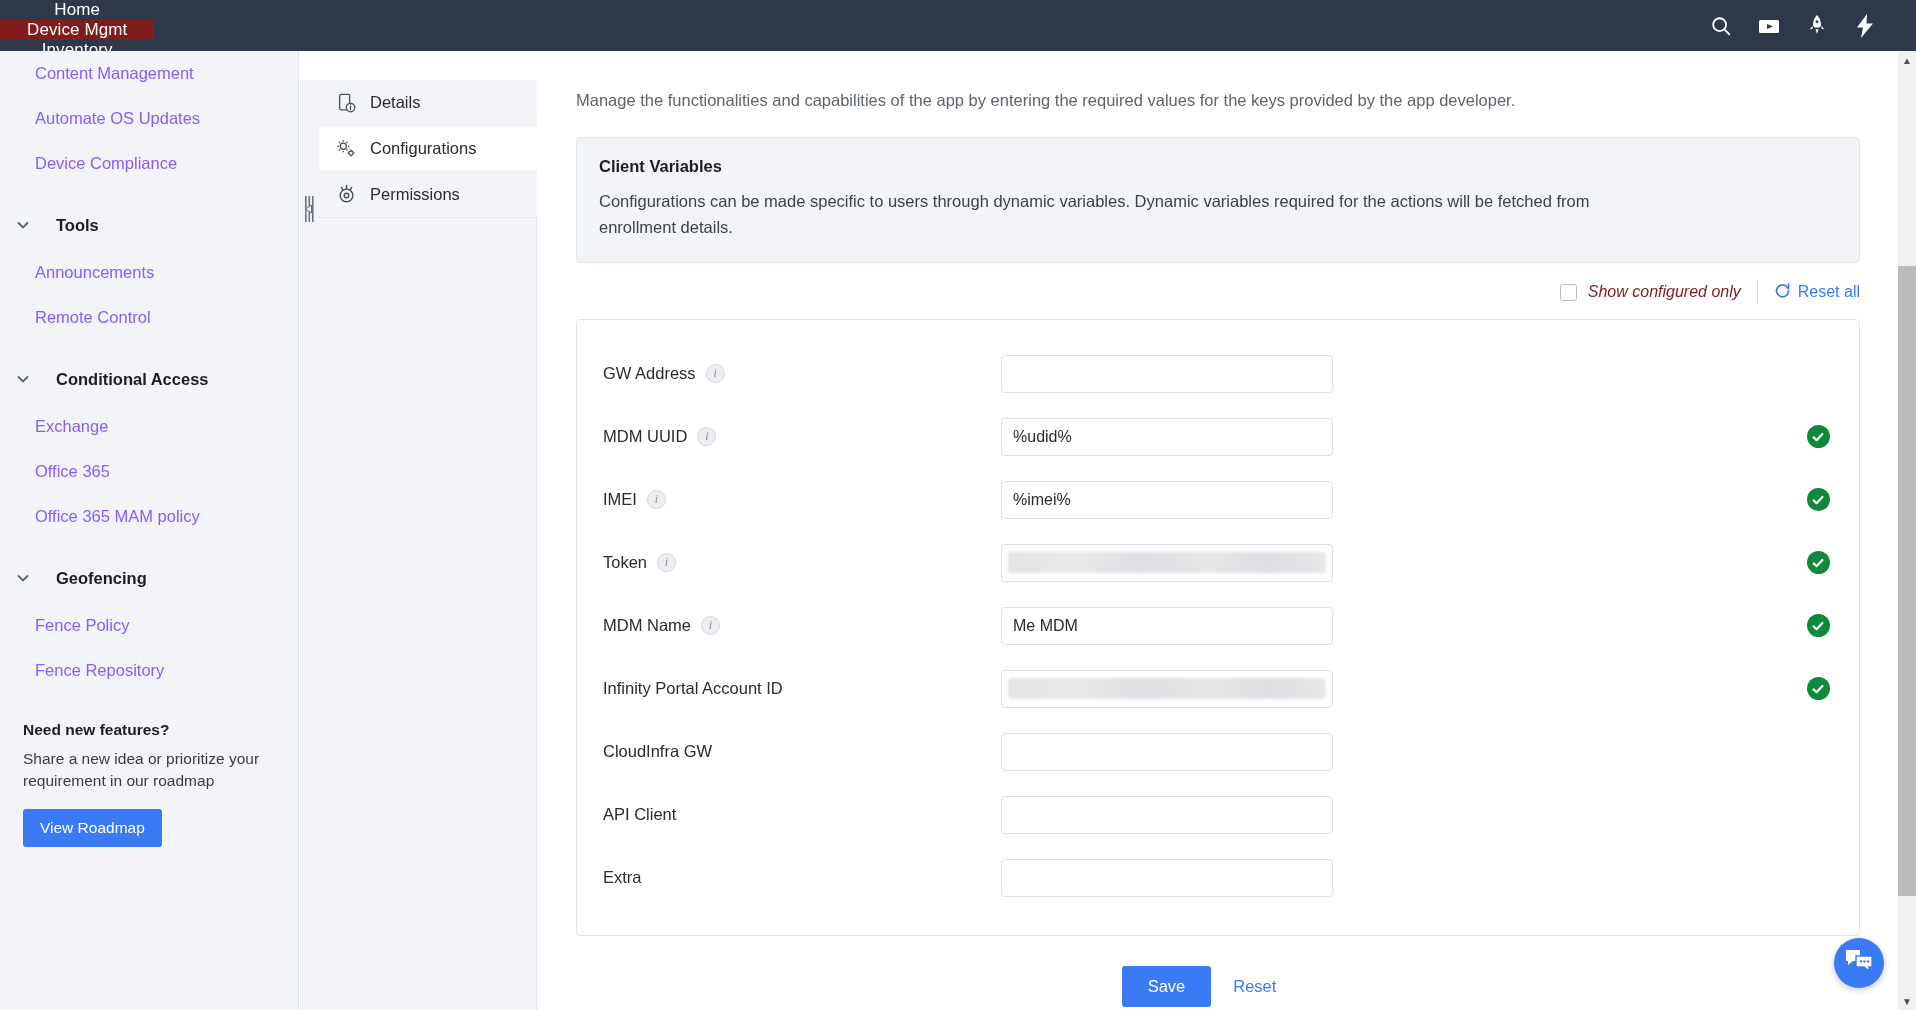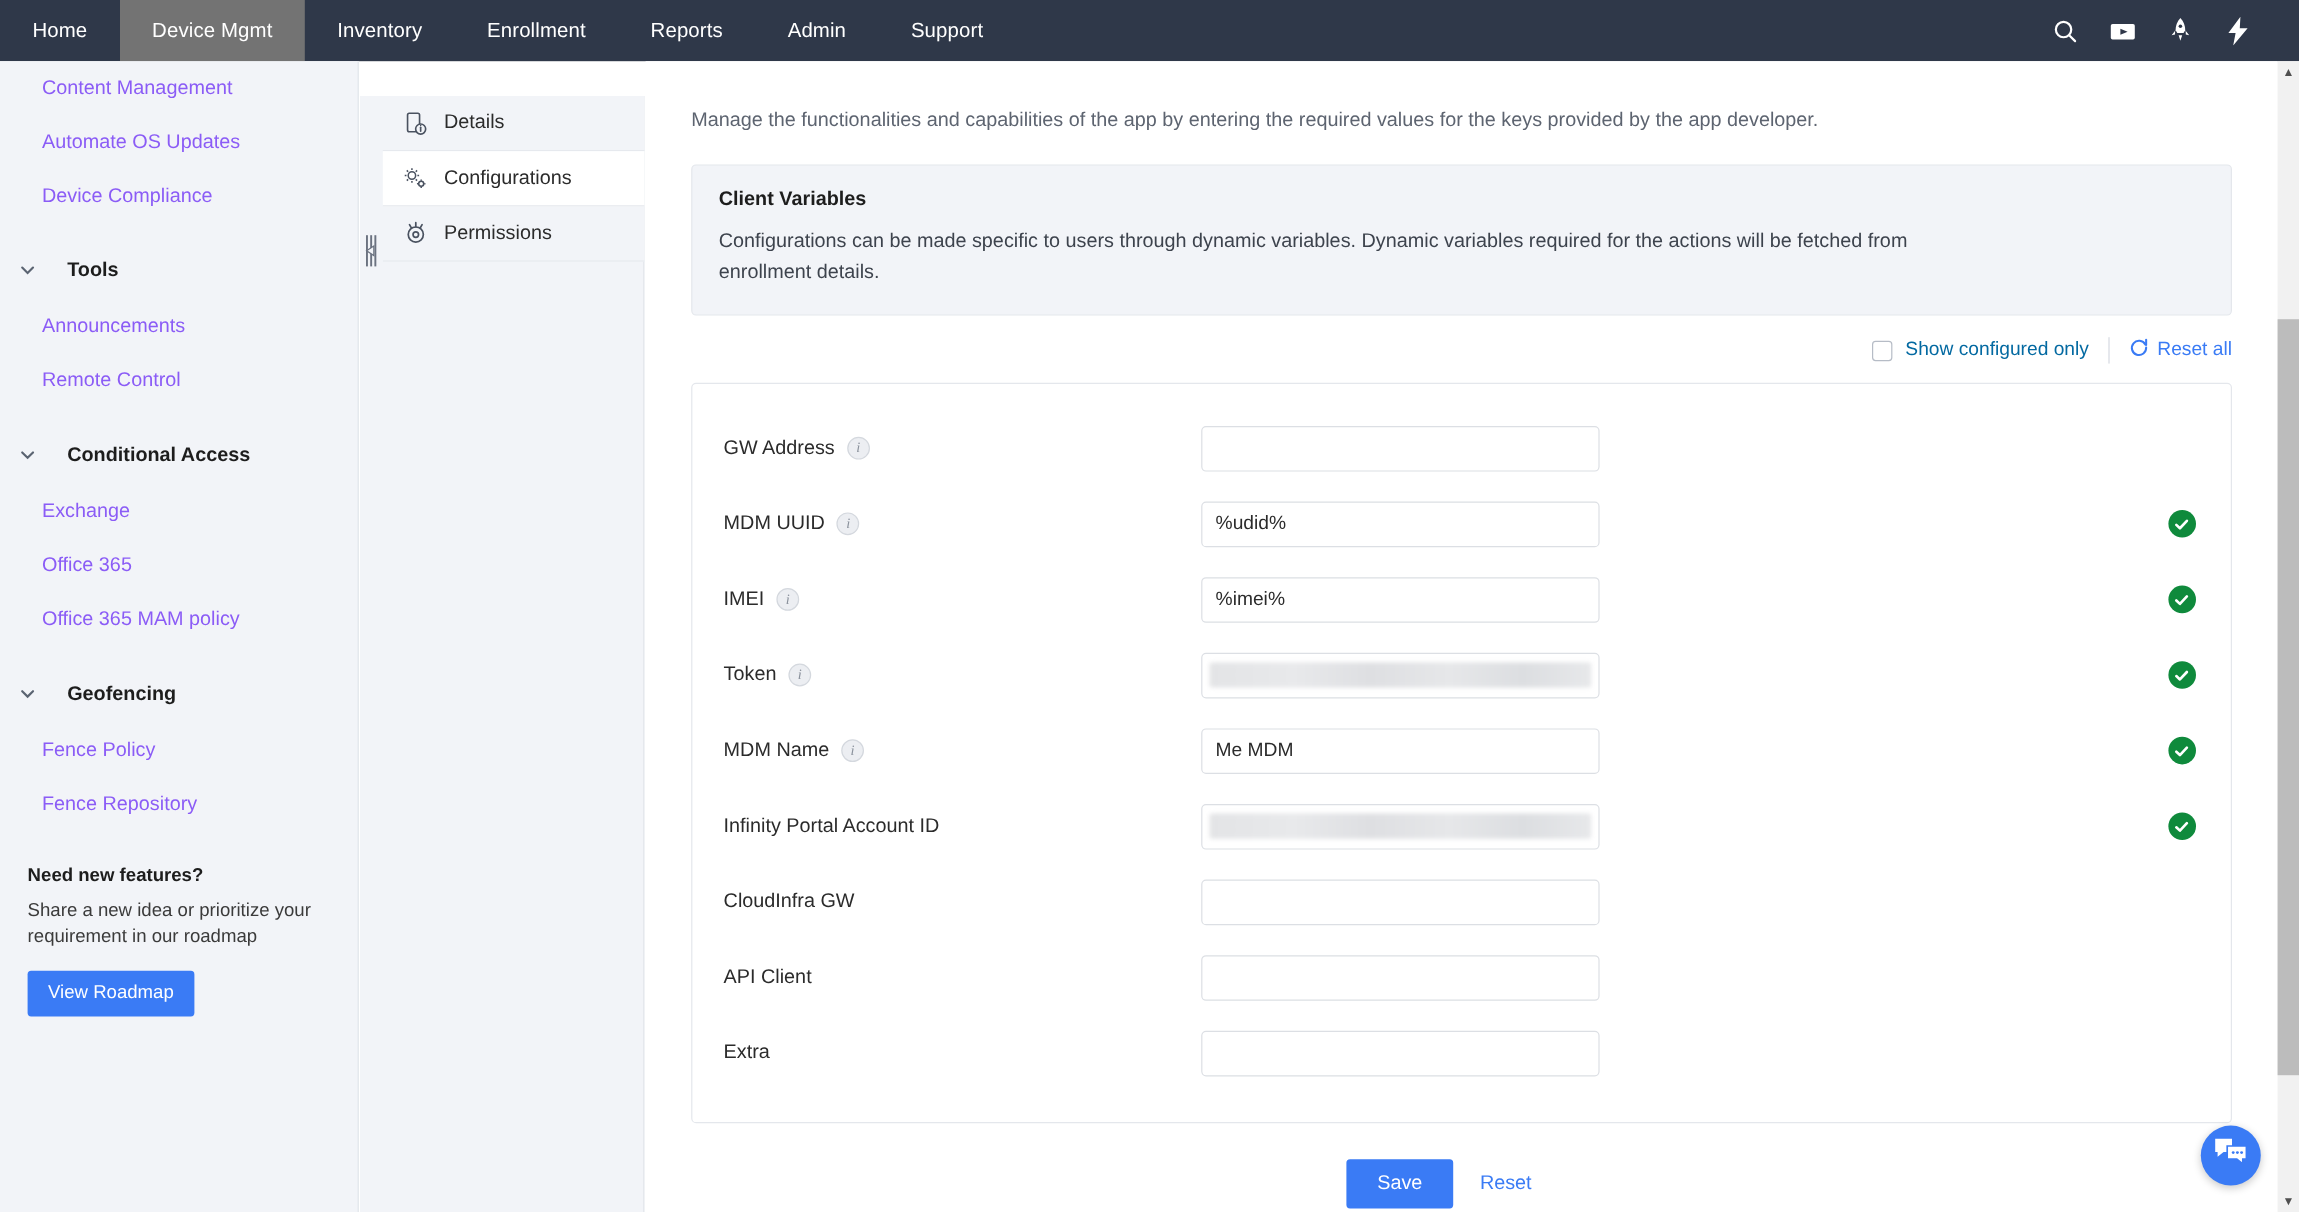--- a/index.html
+++ b/index.html
@@ -15,33 +15,33 @@
   
   .topnav {
     position: absolute;
     top: 0; left: 0;
     width: 1916px;
     height: 51px;
     background: #2f3849;
     display: flex;
     align-items: stretch;
   }
-  .nav-items { display: flex; align-items: stretch; }
+  .nav-items { display: flex; align-items: stretch; flex-direction: column; }
   .nav-item {
     display: flex;
     align-items: center;
     justify-content: center;
     padding: 0 27px;
     color: #ffffff;
     font-size: 17px;
     letter-spacing: .1px;
     cursor: pointer;
     white-space: nowrap;
   }
-  .nav-item.active { background: #737373; }
+  .nav-item.active { background: #7f1d1d; }
 
   .nav-right {
     margin-left: auto;
     display: flex;
     align-items: center;
     gap: 22px;
     padding-right: 38px;
   }
   .nav-icon {
     width: 26px; height: 26px;
@@ -205,22 +205,23 @@
     width: 17px; height: 17px;
     border: 1.5px solid #b6bcc6;
     border-radius: 3px;
     background: #fff;
     display: inline-block;
     cursor: pointer;
     flex: 0 0 auto;
   }
   .cbx-label {
     margin-left: 11px;
-    color: #0369a1;
-    cursor: pointer;
+    color: #7f1d1d;
+    cursor: pointer;
+    font-style: italic;
   }
   .sep {
     width: 1px; height: 22px;
     background: #d6dae1;
     margin: 0 16px;
   }
   .reset-all {
     display: inline-flex;
     align-items: center;
     gap: 7px;

